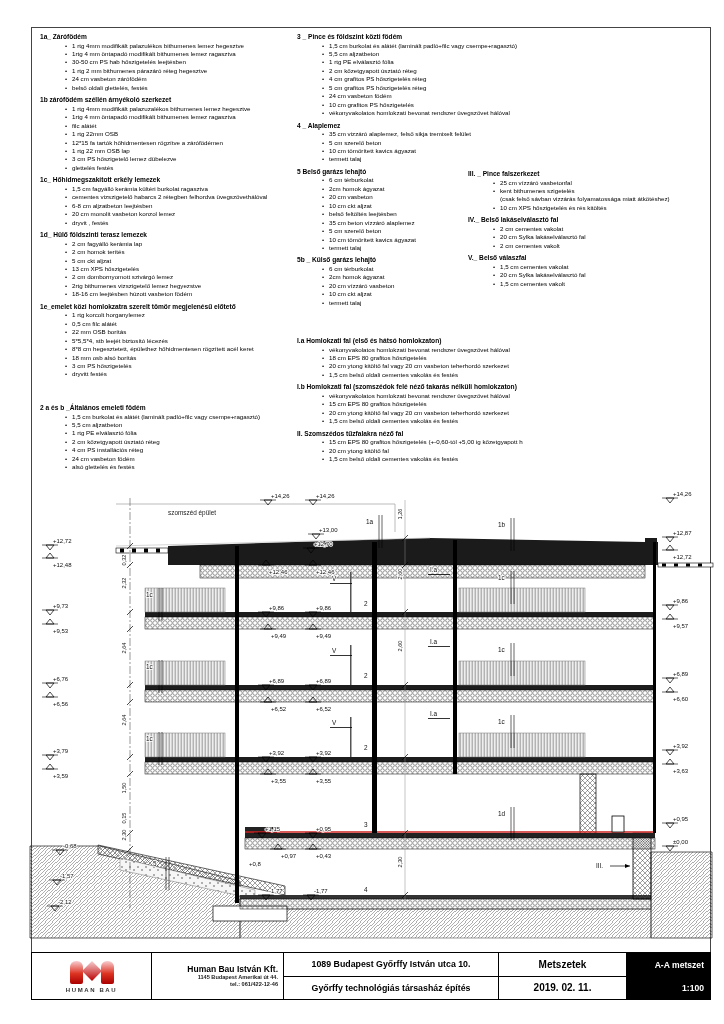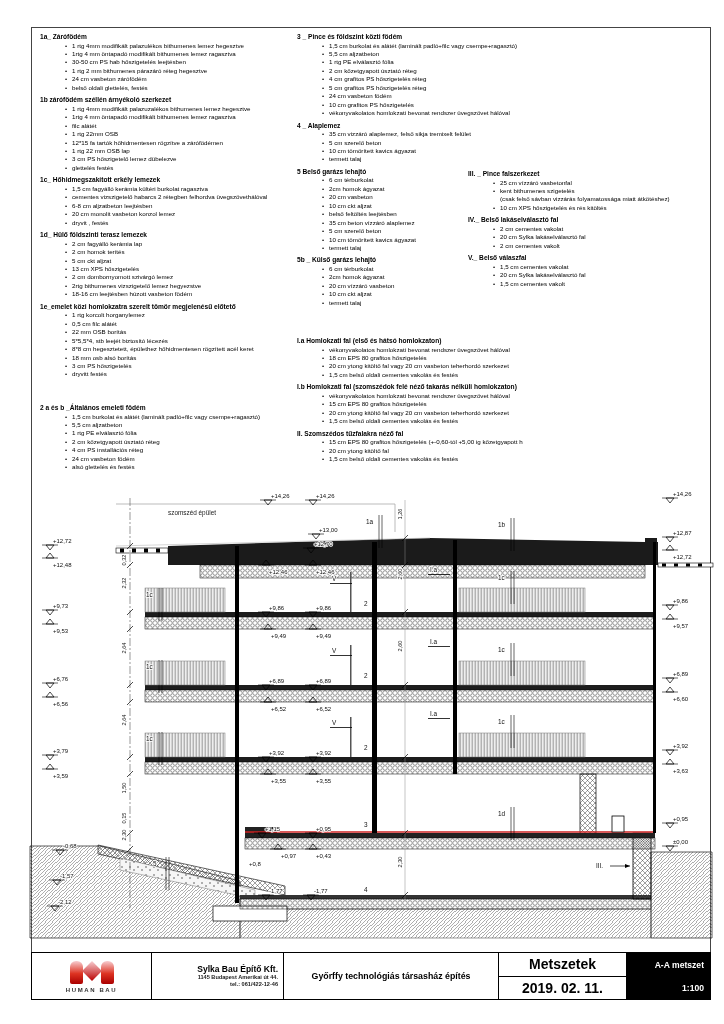--- a/index.html
+++ b/index.html
@@ -31,21 +31,21 @@
           align-items:flex-end;padding-right:5px;}
   .tb-company .nm{font-size:8.5px;font-weight:bold;}
   .tb-company .ad{font-size:5.6px;font-weight:bold;color:#222;text-align:right;line-height:7px;}
   .tb-two{display:flex;flex-direction:column;}
   .tb-two .row{flex:1;display:flex;align-items:center;justify-content:center;
           font-weight:bold;box-sizing:border-box;}
   .tb-two .row.top{border-bottom:1px solid #000;}
   .tb-project{width:215px;}
   .tb-project .row{font-size:8.8px;}
   .tb-meta{width:128px;}
-  .tb-meta .row{font-size:14px;}
+  .tb-meta .row{font-size:10px;}
   .tb-black{flex:1;background:#000;color:#fff;border-right:none;
           display:flex;flex-direction:column;}
   .tb-black .row{flex:1;display:flex;align-items:center;justify-content:flex-end;
           padding-right:6px;font-weight:bold;font-size:8.6px;}
 </style>
 </head>
 <body>
 
 <div id="sheet">
   <div id="border"></div>
@@ -817,25 +817,26 @@
   <div id="titleblock">
     <div class="tb-cell tb-logo">
       <div class="logo-shapes">
         <div class="lg-bar"></div>
         <div class="lg-diamond"></div>
         <div class="lg-bar"></div>
       </div>
       <div class="logo-text">HUMAN BAU</div>
     </div>
     <div class="tb-cell tb-company">
-      <div class="nm">Sylka Bau Építő Kft.</div>
+      <div class="nm">Human Bau István Kft.</div>
       <div class="ad">1145 Budapest Amerikai út 44.</div>
       <div class="ad">tel.: 061/422-12-46</div>
     </div>
     <div class="tb-cell tb-two tb-project">
+      <div class="row top">1089 Budapest Győrffy István utca 10.</div>
       <div class="row">Győrffy technológiás társasház építés</div>
     </div>
     <div class="tb-cell tb-two tb-meta">
       <div class="row top">Metszetek</div>
       <div class="row">2019. 02. 11.</div>
     </div>
     <div class="tb-cell tb-black">
       <div class="row">A-A metszet</div>
       <div class="row">1:100</div>
     </div>

